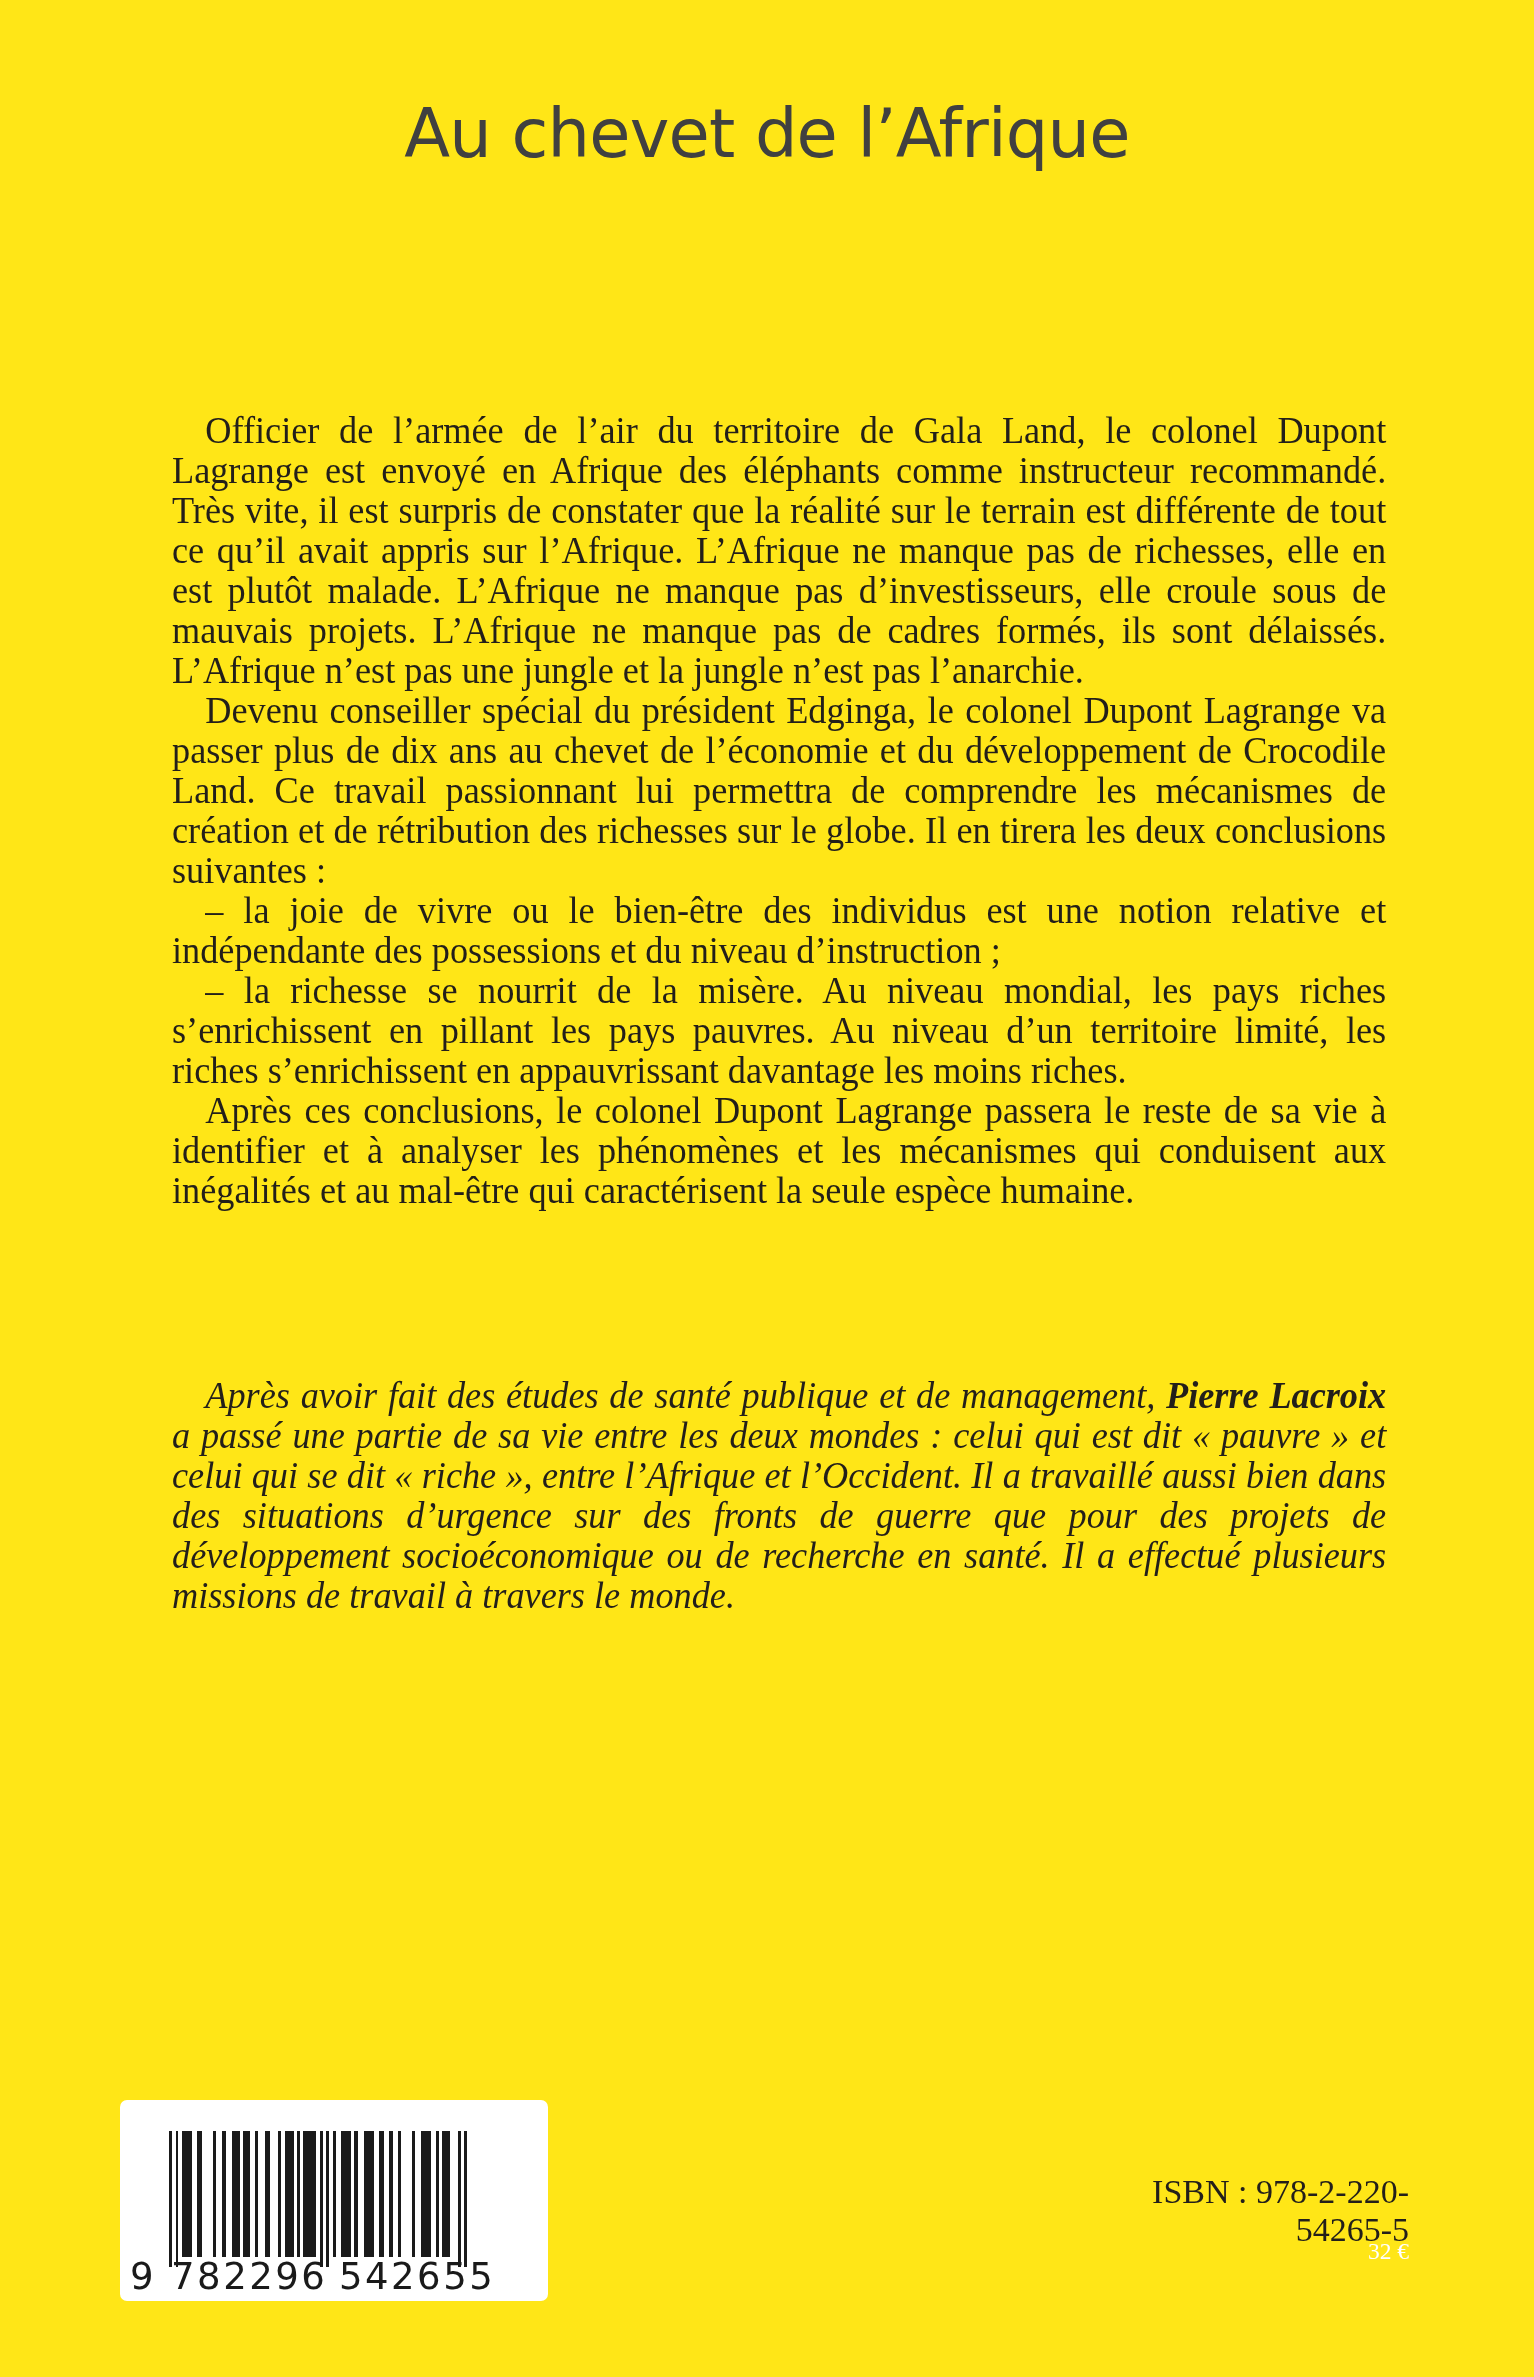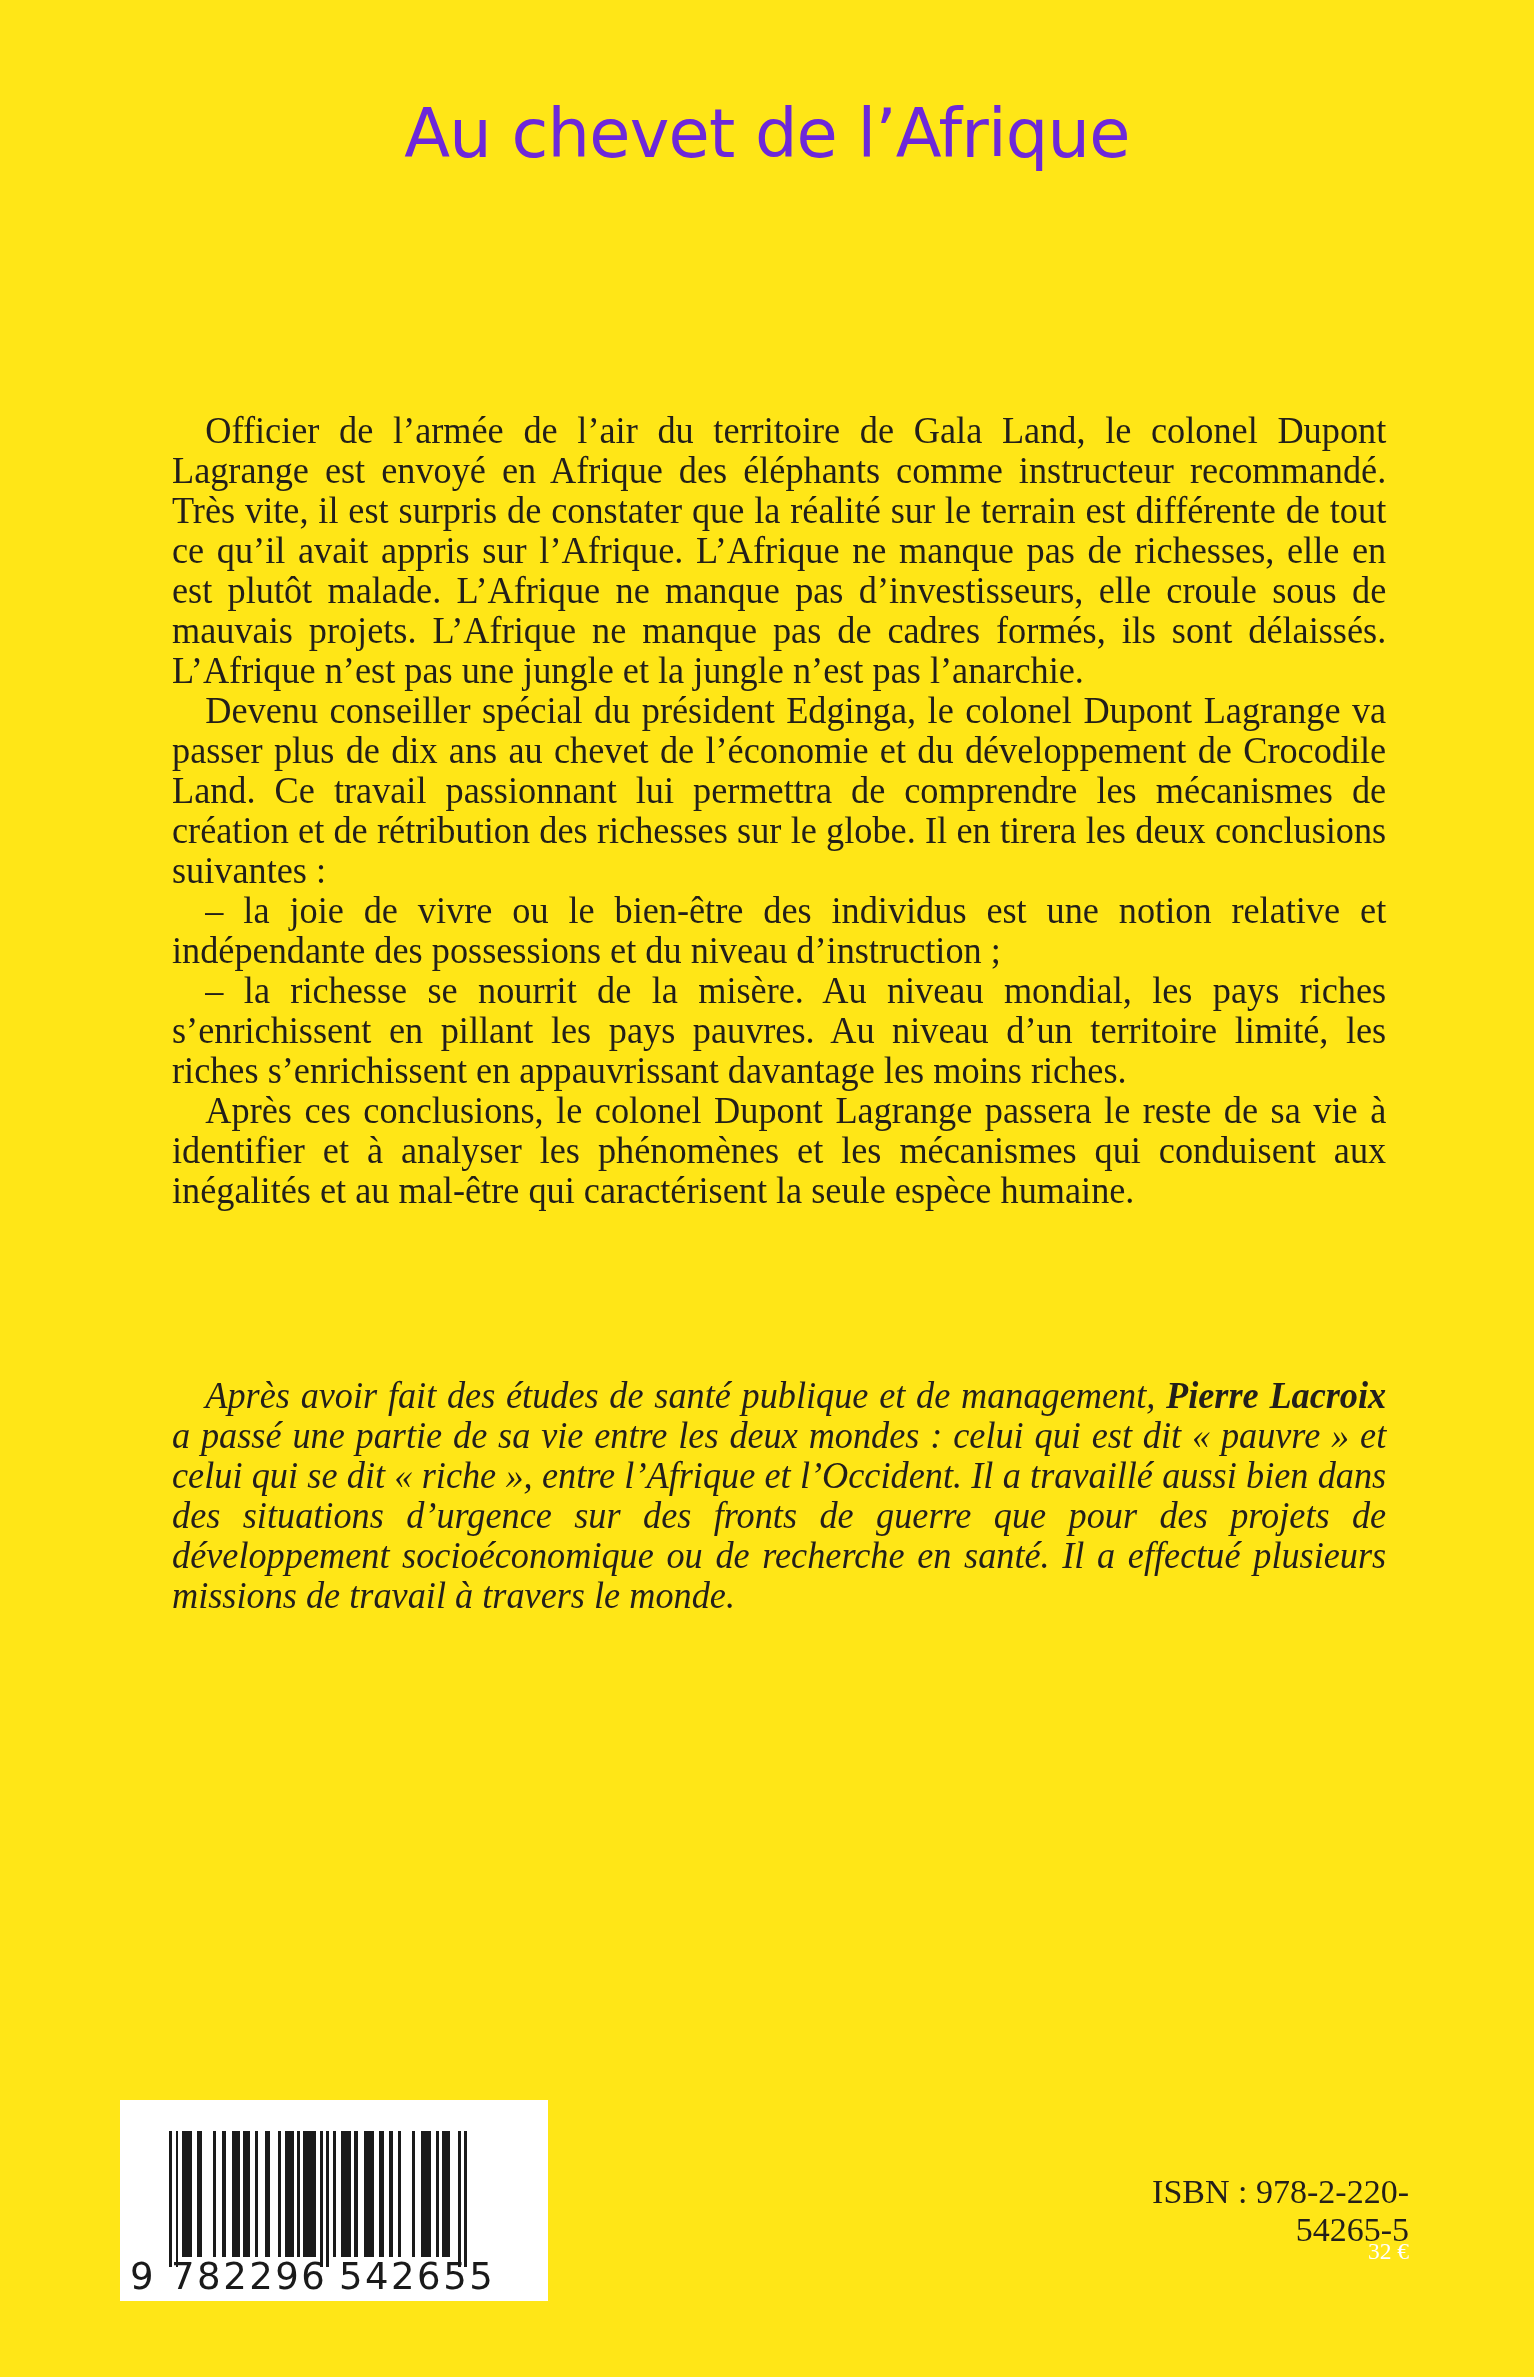--- a/index.html
+++ b/index.html
@@ -15,21 +15,21 @@
       font-family: "Liberation Serif", serif;
       color: #231f1a;
     }
     .title {
       position: absolute;
       left: 0;
       top: 84px;
       width: 1534px;
       text-align: center;
       font-family: "DejaVu Sans", sans-serif;
-      color: #6d28d9;
+      color: #404040;
       font-size: 67px;
       line-height: 101px;
       letter-spacing: -0.8px;
     }
     .title .line { display: block; }
     .body-text {
       position: absolute;
       left: 172px;
       width: 1239px;
       font-size: 37px;
@@ -48,20 +48,21 @@
       font-style: italic;
     }
     .bio strong { font-weight: bold; }
     .barcode-box {
       position: absolute;
       left: 120px;
       top: 2100px;
       width: 428px;
       height: 201px;
       background: #ffffff;
+      border-radius: 7px;
     }
     .barcode-bars {
       position: absolute;
       left: 49px;
       top: 31px;
       width: 315px;
       height: 126px;
     }
     .barcode-bars span {
       position: absolute;

